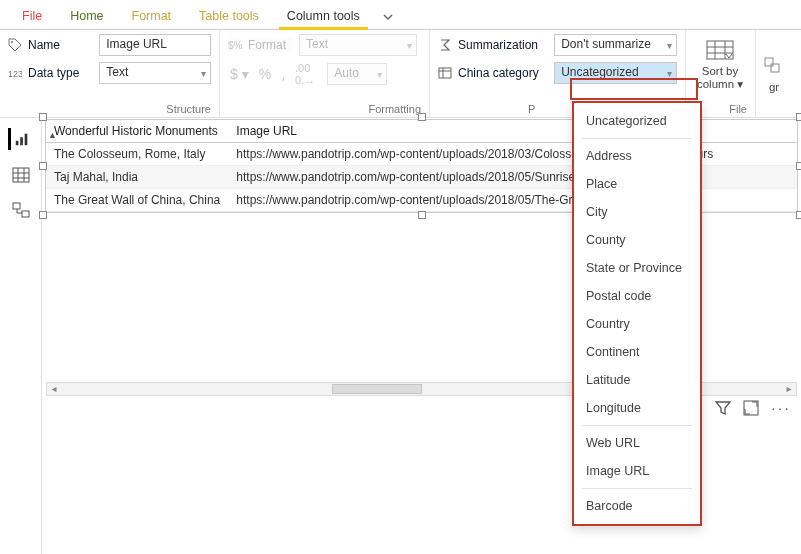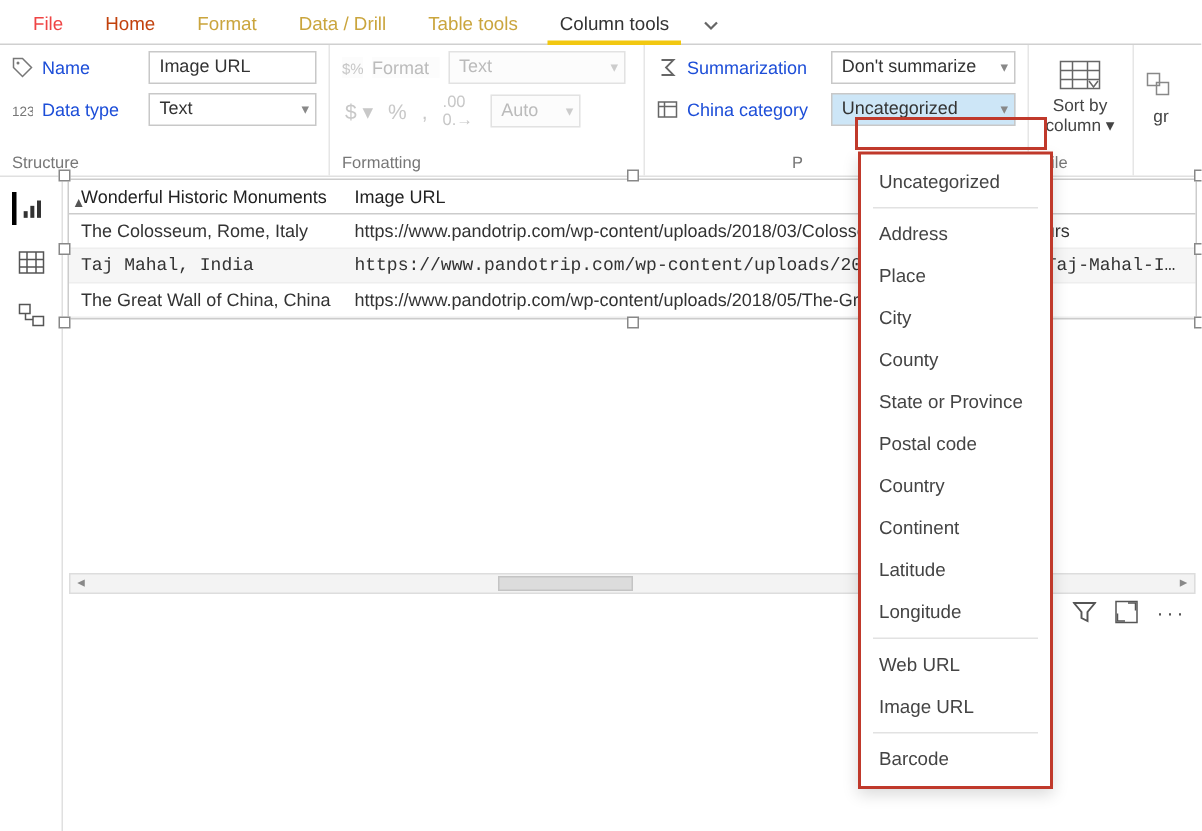--- a/index.html
+++ b/index.html
@@ -3,34 +3,34 @@
 <meta charset="utf-8">
 <style>
   * { box-sizing: border-box; }
   html,body { margin:0; padding:0; font-family: "Segoe UI", Arial, sans-serif; font-size:12px; color:#333; background:#fff; }
   .app { width:801px; height:554px; position:relative; display:flex; flex-direction:column; overflow:hidden; }
 
   
   .tabstrip { display:flex; align-items:flex-end; height:30px; border-bottom:1px solid #d0d0d0; padding:0 8px; gap:0; }
   .tab { padding:6px 14px 6px; color:#caa53d; cursor:pointer; font-size:12.5px; position:relative; }
   .tab.file { color:#ef4444; }
-  .tab.home { color:#c2410c; }
+  .tab.home { color:#4d7c0f; }
   .tab.active { color:#333; font-weight:400; }
   .tab.active::after { content:""; position:absolute; left:6px; right:6px; bottom:-1px; height:3px; background:#f2c811; }
   .tab-overflow { padding:6px 8px; color:#555; }
 
   
   .ribbon { display:flex; height:88px; border-bottom:1px solid #e0e0e0; background:#fff; position:relative; }
   .group { display:flex; flex-direction:column; justify-content:space-between; padding:4px 8px 2px; border-right:1px solid #e6e6e6; }
   .group-body { display:flex; flex-direction:column; gap:6px; flex:1; }
-  .group-title { text-align:left; font-size:11px; color:#777; padding:2px 0 0; }
+  .group-title { text-align:right; font-size:11px; color:#777; padding:2px 0 0; }
 
   .row { display:flex; align-items:center; gap:6px; }
   .lbl-ico { width:14px; height:14px; display:inline-flex; align-items:center; justify-content:center; color:#000000; }
-  .lbl-txt { font-size:12px; color:#1d4ed8; width:70px; }
+  .lbl-txt { font-size:12px; color:#0f172a; width:70px; }
   .lbl-txt.wide { width:95px; }
   .inp { height:22px; border:1px solid #c8c8c8; background:#fff; padding:2px 18px 2px 6px; font-size:12px; color:#333; position:relative; }
   .inp .chev { position:absolute; right:4px; top:50%; transform:translateY(-50%); color:#888; font-size:10px; }
   .disabled { color:#bbb !important; border-color:#e2e2e2 !important; background:#fcfcfc; }
   .disabled .chev { color:#ccc; }
   .fmt-icons { display:flex; align-items:center; gap:10px; color:#c8c8c8; font-size:14px; padding-left:2px; }
 
   .big-btn { display:flex; flex-direction:column; align-items:center; justify-content:center; gap:2px; width:54px; height:60px; padding-top:2px; }
   .big-btn .ic { width:28px; height:24px; display:flex; align-items:center; justify-content:center; color:#555; }
   .big-btn .cap { font-size:11.5px; color:#444; text-align:center; line-height:1.1; }
@@ -49,21 +49,21 @@
   .h-t { top:-4px; left:50%; transform:translateX(-50%);}
   .h-b { bottom:-4px; left:50%; transform:translateX(-50%);}
   .h-l { left:-4px; top:50%; transform:translateY(-50%);}
   .h-r { right:-4px; top:50%; transform:translateY(-50%);}
   .h-tl{ top:-4px; left:-4px;} .h-tr{top:-4px; right:-4px;} .h-bl{bottom:-4px;left:-4px;} .h-br{bottom:-4px;right:-4px;}
 
   table.data { border-collapse:collapse; width:100%; background:#fff; outline:1px solid #ccc; }
   table.data th, table.data td { text-align:left; font-size:12px; padding:4px 8px; border-bottom:1px solid #eee; white-space:nowrap; overflow:hidden; text-overflow:ellipsis; max-width:560px;}
   table.data th { font-weight:400; color:#222; border-bottom:1px solid #ccc; position:relative; }
   table.data th:first-child { width:180px; max-width:180px; }
-  table.data tr.alt td { background:#f6f6f6;font-family:Liberation Mono, monospace; }
+  table.data tr.alt td { background:#f6f6f6; }
   .sort-arrow { position:absolute; left:2px; bottom:2px; font-size:9px; color:#555;}
 
   .hscroll { margin-top:170px; height:14px; background:#f3f3f3; border:1px solid #ddd; position:relative;}
   .hscroll .thumb { position:absolute; left:38%; top:1px; height:10px; width:90px; background:#dcdcdc; border:1px solid #c4c4c4;}
   .hscroll .arr { position:absolute; top:0; width:14px; height:12px; text-align:center; color:#888; font-size:10px; line-height:12px;}
   .hscroll .arr.l{left:0;} .hscroll .arr.r{right:0;}
 
   .toolbar-icons { position:absolute; right:10px; bottom:138px; display:flex; gap:12px; color:#555; align-items:center;}
 
   
@@ -81,21 +81,20 @@
 </style>
 </head>
 <body>
 
 <div class="app">
 
   <div class="tabstrip">
     <div class="tab file">File</div>
     <div class="tab home">Home</div>
     <div class="tab">Format</div>
-    <div class="tab">Data / Drill</div>
     <div class="tab">Table tools</div>
     <div class="tab active">Column tools</div>
     <div class="tab-overflow">
       <svg width="12" height="12" viewBox="0 0 12 12">
           <path d="M2 4l4 4 4-4" stroke="#666" stroke-width="1.5" fill="none"></path>
         </svg>
     </div>
   </div>
 
   <div class="ribbon">
@@ -197,21 +196,21 @@
               </svg>
           </span>
           <span class="cap"><span style="white-space:pre-line">Sort by
 column</span> ▾</span>
         </div>
       </div>
       <div class="group-title">File</div>
     </div>
 
     <div class="group" style="width:36px;border-right:none">
-      <div class="group-body" style="align-items:center;justify-content:flex-start">
+      <div class="group-body" style="align-items:center;justify-content:center">
         <div class="big-btn" style="width:30px">
           <span class="ic">
             <svg width="20" height="20">
                 <rect x="1" y="1" width="8" height="8" fill="none" stroke="#888"></rect>
                 <rect x="7" y="7" width="8" height="8" fill="none" stroke="#888"></rect>
               </svg>
           </span>
           <span class="cap">gr</span>
         </div>
       </div>

